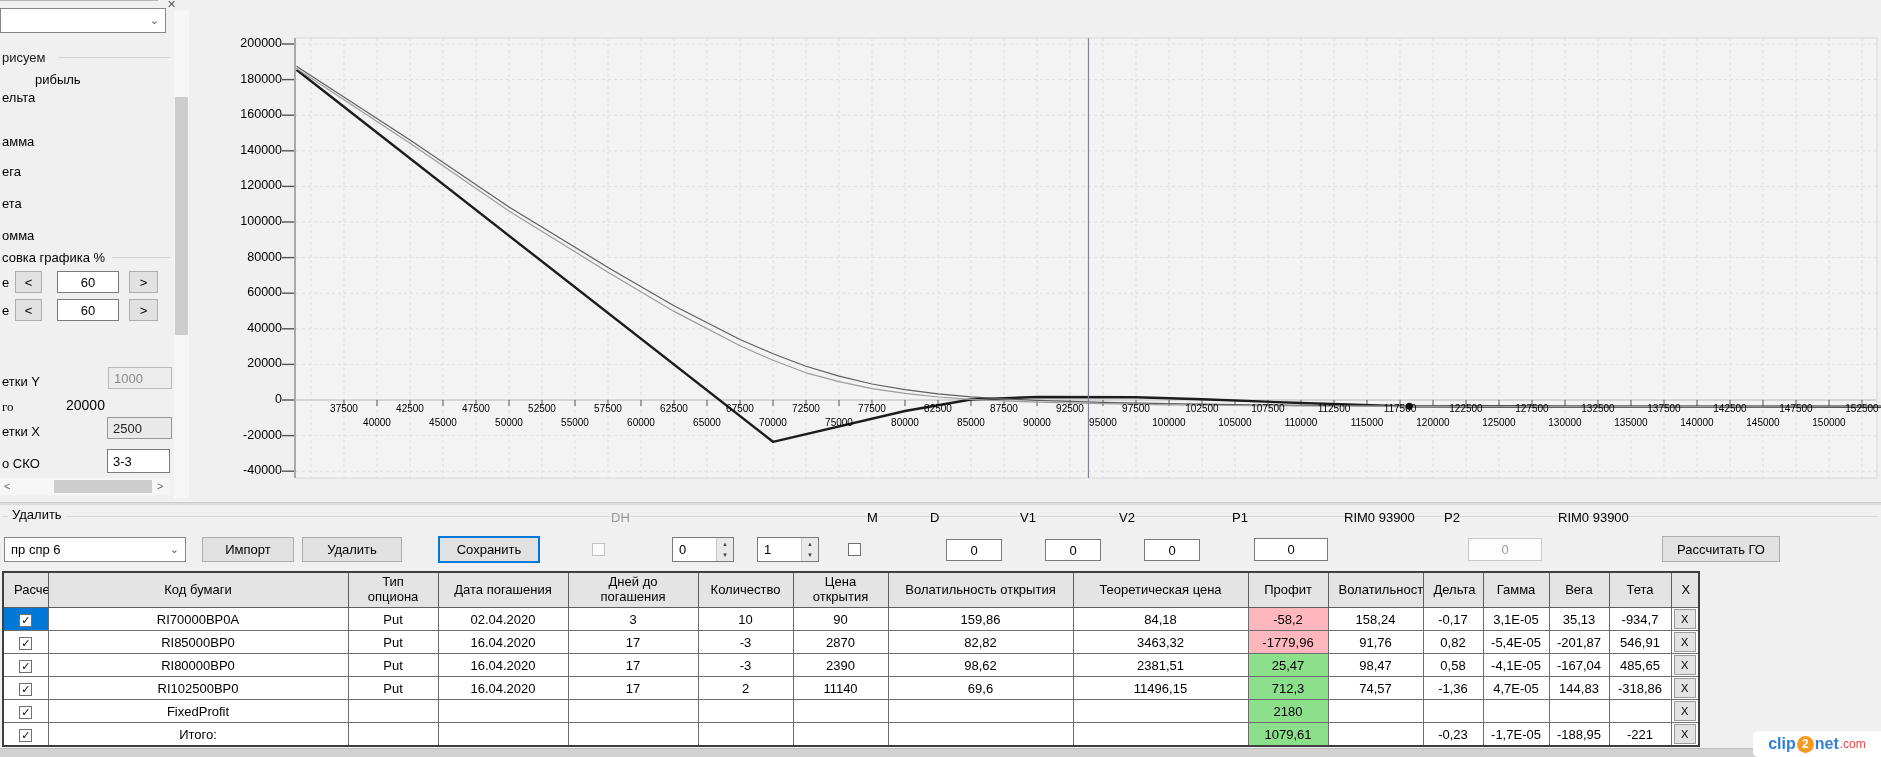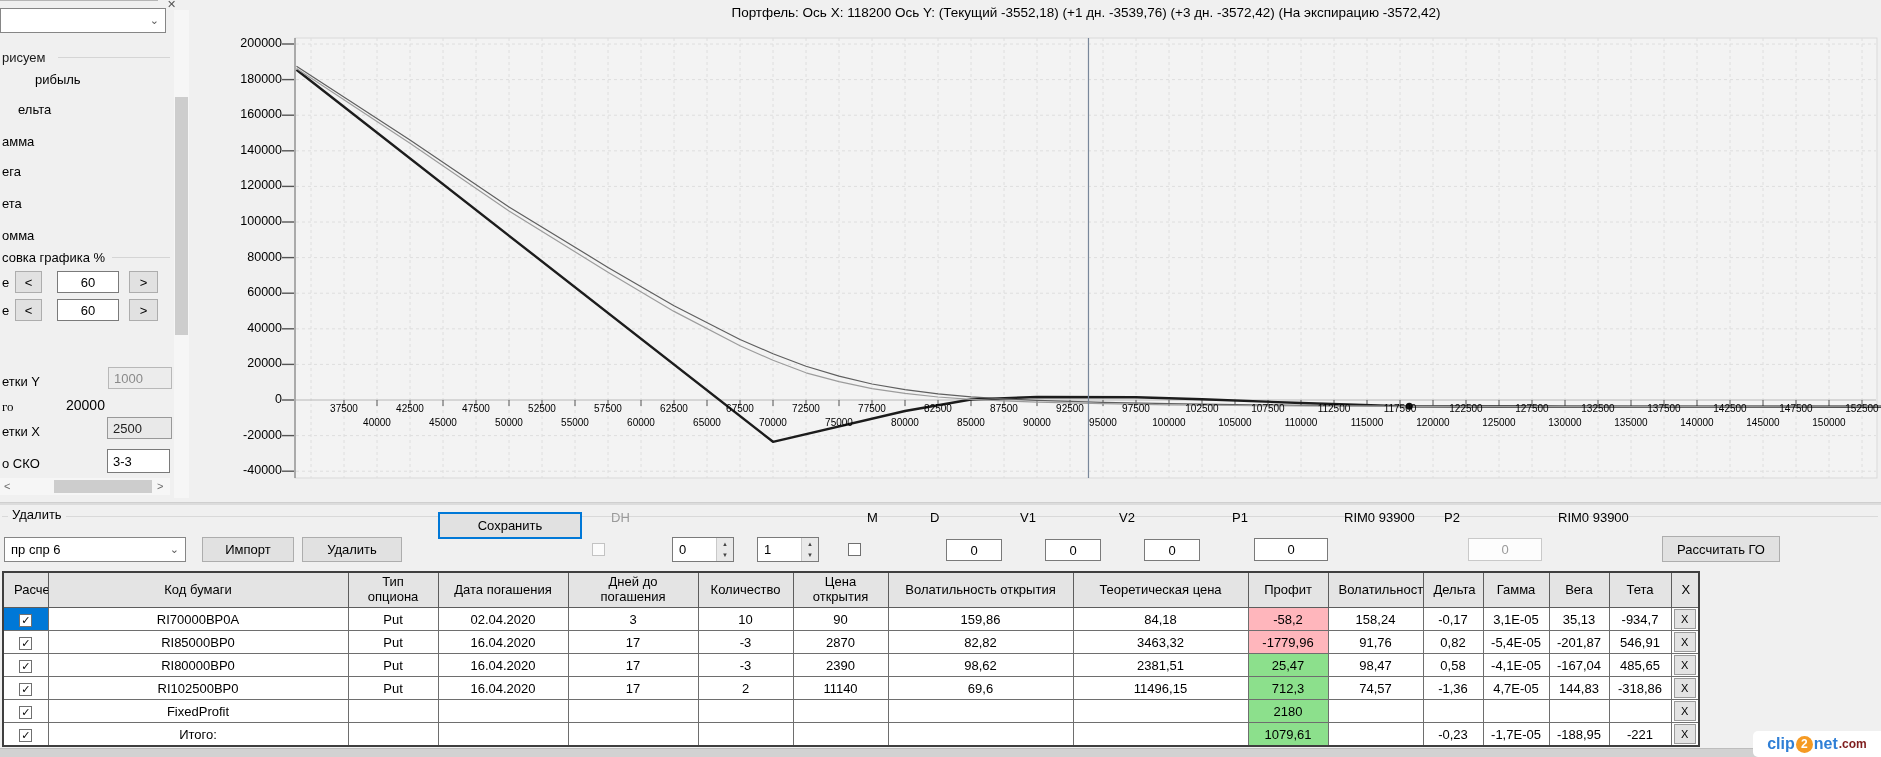--- a/index.html
+++ b/index.html
@@ -47,42 +47,42 @@
   td.sel{background:#0078d7;}
   td.pink{background:#ffb6bc;}
   td.green{background:#8ce08c;}
   .xbtn{display:inline-flex;align-items:center;justify-content:center;width:20px;height:18px;
         background:#e3e3e3;border:1px solid #9a9a9a;font-size:11px;}
   #bottom-scroll{position:absolute;left:0;top:748px;width:1881px;height:9px;background:#d2d2d2;border-top:1px solid #bdbdbd;}
   
   #clip2net{position:absolute;left:1753px;top:731px;width:128px;height:26px;background:#fff;
             border-radius:5px 0 0 5px;display:flex;align-items:center;justify-content:center;gap:1px;
             font-weight:bold;font-size:16px;}
-  #clip2net .blue{color:#2f7fd6;} #clip2net .com{color:#7f1d1d;font-size:12px;font-weight:bold;}
+  #clip2net .blue{color:#2f7fd6;} #clip2net .com{color:#ef4444;font-size:12px;font-weight:normal;}
   #clip2net .circ{width:17px;height:17px;border-radius:50%;background:#f59a23;color:#fff;
                   display:inline-flex;align-items:center;justify-content:center;font-size:12px;}
 </style>
 </head>
 <body>
 
 <div id="root">
 
   <div class="abs" style="left:0;top:0;width:158px;height:1px;background:#b5b5b5;"></div>
   <div class="abs" style="left:167px;top:-2px;font-size:11px;color:#555;">✕</div>
 
   <div class="combo" style="left:0;top:8px;width:166px;height:25px;">
     <span></span>
     <span class="chev">⌄</span>
   </div>
 
   <div class="sb-label" style="top:50px;color:#1a1a1a;">рисуем</div>
   <div class="groupline" style="left:58px;top:57px;width:112px;"></div>
 
   <div class="sb-label" style="top:72px;margin-left:33px;">рибыль</div>
-  <div class="sb-label" style="top:102px;margin-left:16px;">ельта</div>
+  <div class="sb-label" style="top:90px;">ельта</div>
   <div class="sb-label" style="top:134px;">амма</div>
   <div class="sb-label" style="top:164px;">ега</div>
   <div class="sb-label" style="top:196px;">ета</div>
   <div class="sb-label" style="top:228px;">омма</div>
 
   <div class="sb-label" style="top:250px;">совка графика %</div>
   <div class="groupline" style="left:112px;top:257px;width:58px;"></div>
 
   <div class="sb-label" style="top:275px;">е</div>
   <div class="wbtn" style="left:15px;top:271px;width:27px;height:22px;">&lt;</div>
@@ -110,21 +110,20 @@
   <div class="scrolltrack" style="left:0;top:478px;width:170px;height:17px;">
     <div class="scroll-arrow" style="left:4px;top:2px;">&lt;</div>
     <div class="scrollthumb" style="left:54px;top:2px;width:98px;height:13px;"></div>
     <div class="scroll-arrow" style="left:157px;top:2px;">&gt;</div>
   </div>
 
   <div class="scrolltrack" style="left:174px;top:10px;width:15px;height:488px;">
     <div class="scrollthumb" style="left:1px;top:87px;width:13px;height:238px;"></div>
   </div>
 
-  <div id="chart-title">Портфель: Ось X: 118200 Ось Y:  (Текущий -3552,18)  (+1 дн. -3539,76)  (+3 дн. -3572,42)  (На экспирацию -3572,42)</div>
   <div id="plot-host" class="abs" style="left:0;top:0;width:1881px;height:503px;"><svg width="1881" height="503">
         <rect x="295" y="38" width="1582" height="440" fill="#f3f3f3" stroke="#d9d9d9"></rect>
         <line x1="311" y1="38" x2="311" y2="478" stroke="#dedede" stroke-dasharray="3 3"></line>
         <line x1="344" y1="38" x2="344" y2="478" stroke="#dedede" stroke-dasharray="3 3"></line>
         <line x1="377" y1="38" x2="377" y2="478" stroke="#dedede" stroke-dasharray="3 3"></line>
         <line x1="410" y1="38" x2="410" y2="478" stroke="#dedede" stroke-dasharray="3 3"></line>
         <line x1="443" y1="38" x2="443" y2="478" stroke="#dedede" stroke-dasharray="3 3"></line>
         <line x1="476" y1="38" x2="476" y2="478" stroke="#dedede" stroke-dasharray="3 3"></line>
         <line x1="509" y1="38" x2="509" y2="478" stroke="#dedede" stroke-dasharray="3 3"></line>
         <line x1="542" y1="38" x2="542" y2="478" stroke="#dedede" stroke-dasharray="3 3"></line>
@@ -253,21 +252,21 @@
 
   <div class="abs" style="left:8px;top:507px;background:#f0f0f0;padding:0 4px;z-index:2;">Удалить</div>
   <div class="abs" style="left:2px;top:516px;width:1876px;height:1px;background:#d9d9d9;"></div>
 
   <div class="combo" style="left:4px;top:537px;width:182px;height:25px;">
     <span>пр спр 6</span>
     <span class="chev">⌄</span>
   </div>
   <div class="wbtn" style="left:202px;top:537px;width:92px;height:25px;">Импорт</div>
   <div class="wbtn" style="left:302px;top:537px;width:100px;height:25px;">Удалить</div>
-  <div class="wbtn" style="left:438px;top:512px;width:144px;height:27px;border:2px solid #0078d7;">Сохранить</div>
+  <div class="wbtn" style="left:438px;top:536px;width:102px;height:27px;border:2px solid #0078d7;">Сохранить</div>
 
   <span class="cbx dis abs" style="left:592px;top:543px;"></span>
   <div class="ctl-label" style="left:611px;color:#9a9a9a;">DH</div>
 
   <div class="spin" style="left:672px;">
     <div class="val">0</div>
     <div class="arr">
         <div>▲</div>
         <div>▼</div>
       </div>

